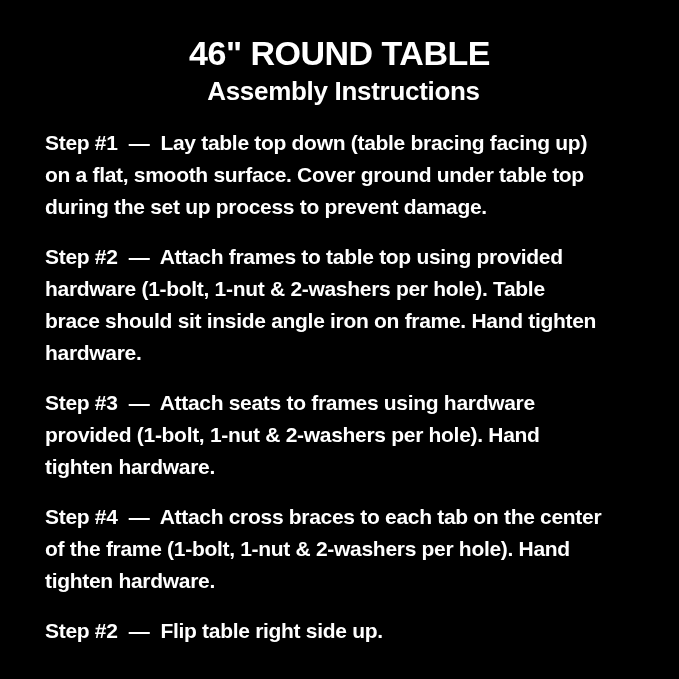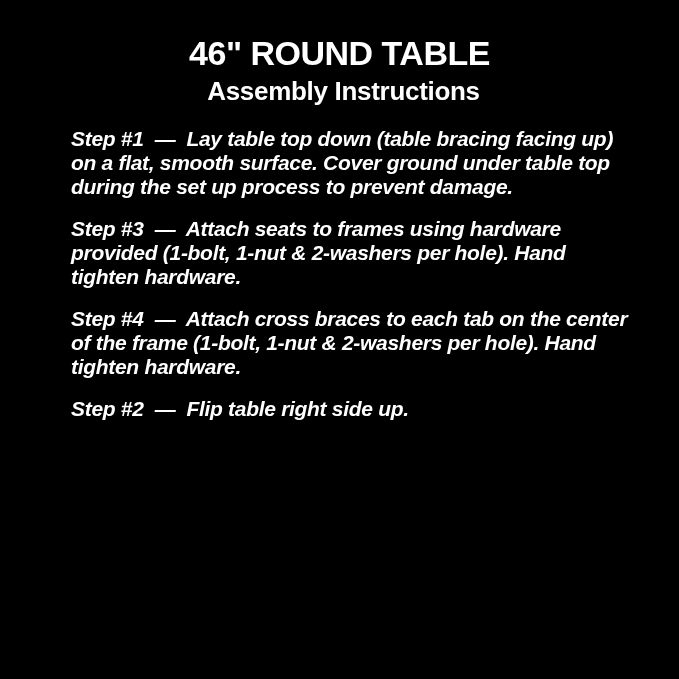--- a/index.html
+++ b/index.html
@@ -29,44 +29,47 @@
     font-weight: bold;
   }
   .subtitle {
     margin: 4px 0 0 8px;
     font-size: 26px;
     line-height: 30px;
     letter-spacing: -0.3px;
     font-weight: bold;
   }
   .steps {
-    padding: 21px 20px 0 71px;
+    padding: 21px 20px 0 45px;
     font-size: 21px;
-    line-height: 24px;
+    line-height: 32px;
     letter-spacing: -0.3px;
-    font-style: italic;
   }
   .step {
     margin: 0 0 18px 0;
     white-space: pre;
     font-weight: bold;
   }
 </style>
 </head>
 <body>
 
 <div class="canvas">
   <div class="header">
     <h1 class="title">46" ROUND TABLE</h1>
     <h2 class="subtitle">Assembly Instructions</h2>
   </div>
   <div class="steps">
     <p class="step">Step #1  —  Lay table top down (table bracing facing up)
 on a flat, smooth surface. Cover ground under table top
 during the set up process to prevent damage.</p>
+    <p class="step">Step #2  —  Attach frames to table top using provided
+hardware (1-bolt, 1-nut &amp; 2-washers per hole). Table
+brace should sit inside angle iron on frame. Hand tighten
+hardware.</p>
     <p class="step">Step #3  —  Attach seats to frames using hardware
 provided (1-bolt, 1-nut &amp; 2-washers per hole). Hand
 tighten hardware.</p>
     <p class="step">Step #4  —  Attach cross braces to each tab on the center
 of the frame (1-bolt, 1-nut &amp; 2-washers per hole). Hand
 tighten hardware.</p>
     <p class="step">Step #2  —  Flip table right side up.</p>
   </div>
 </div>
 

